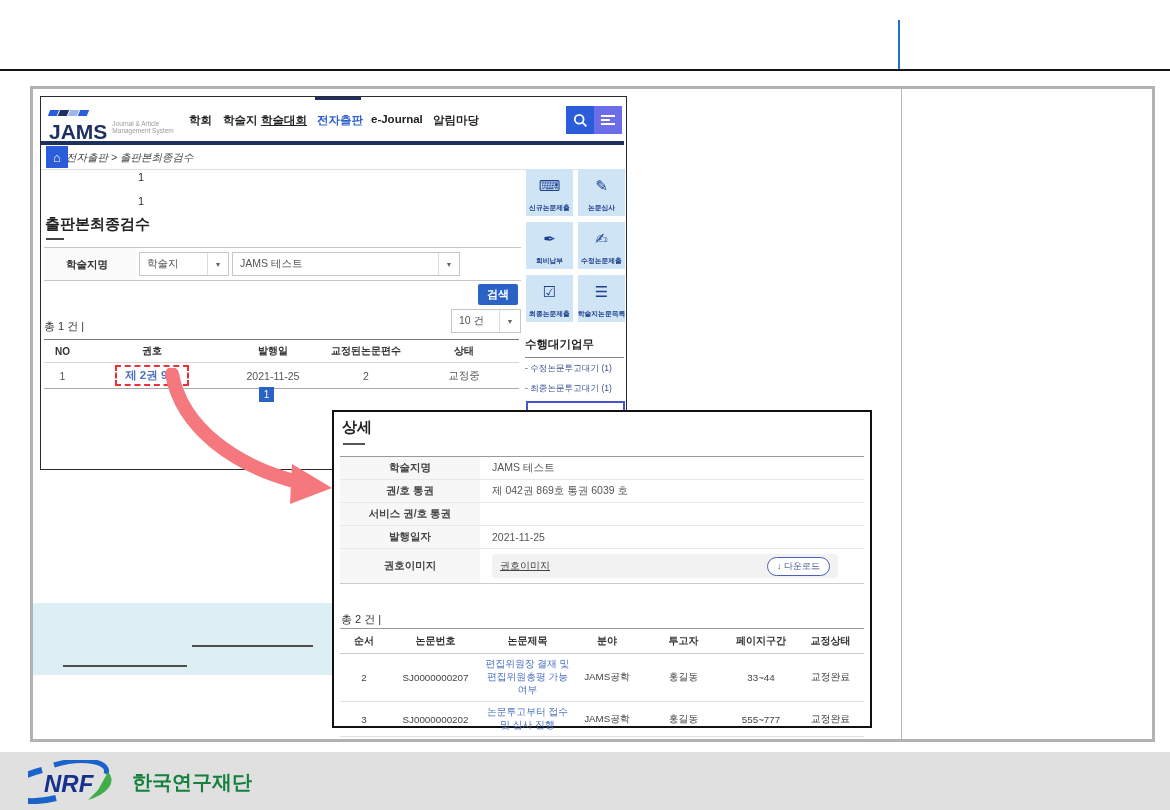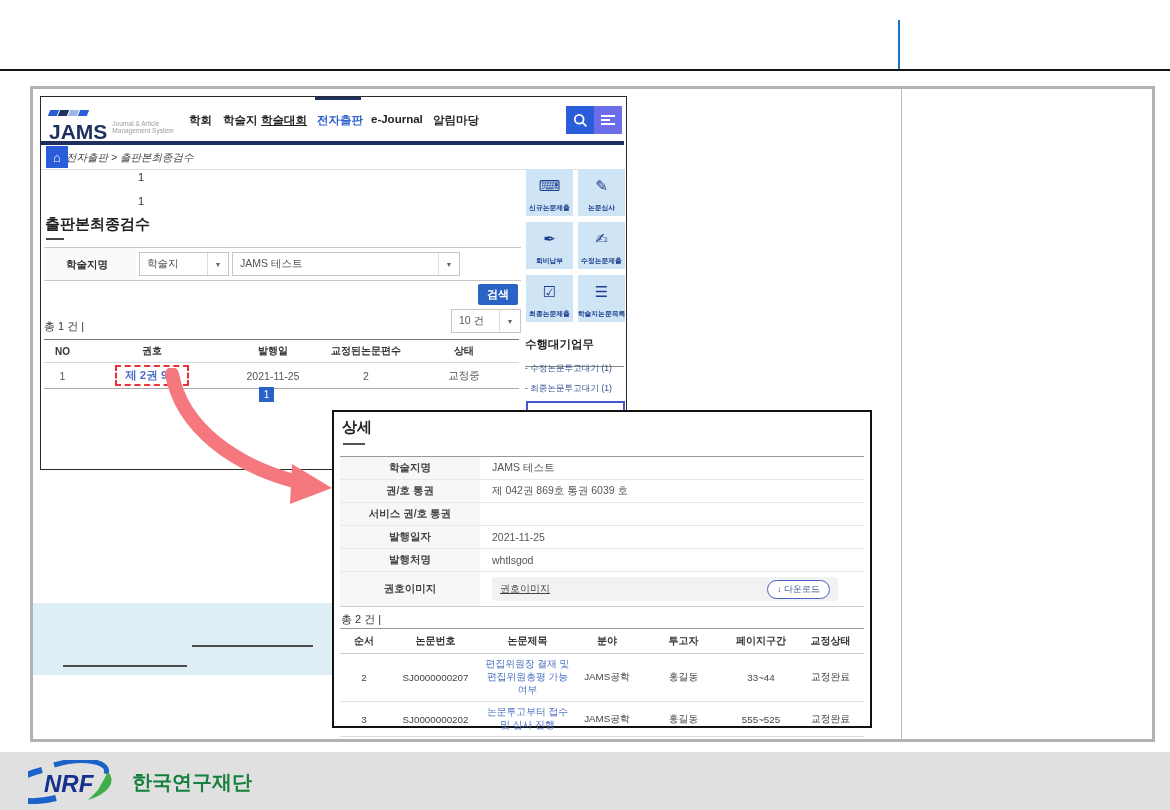--- a/index.html
+++ b/index.html
@@ -58,21 +58,21 @@
   .dash-red{display:inline-block;border:2px dashed #e63238;padding:1px 8px;}
   .page-1{left:218px;top:290px;width:15px;height:15px;background:#2b62c6;color:#fff;font-size:10px;
           display:flex;align-items:center;justify-content:center;cursor:pointer;}
 
   
   .tile{position:absolute;width:47px;height:47px;background:#cfe4f4;color:#1d3f8f;cursor:pointer;
         display:flex;flex-direction:column;align-items:center;justify-content:flex-end;}
   .tile .glyph{font-size:15px;line-height:26px;flex:1;display:flex;align-items:center;}
   .tile .tlbl{font-size:6.8px;font-weight:bold;padding-bottom:3px;white-space:nowrap;}
   .todo-h{left:484px;top:240px;width:99px;font-size:11.5px;font-weight:bold;color:#222;
-          border-bottom:1px solid #888;padding-bottom:14px;}
+          border-bottom:1px solid #888;padding-bottom:5px;}
   .todo-item{position:absolute;left:484px;font-size:8.6px;color:#33508f;cursor:pointer;white-space:nowrap;}
   .todo-box{left:485px;top:304px;width:95px;height:58px;border:2px solid #4656c6;background:#fff;}
 
   
   .hl-box{left:33px;top:603px;width:299px;height:72px;background:#ddeef5;}
   .hl-line{height:2px;background:#4d4d4d;}
 
   
   .popup{left:332px;top:410px;width:536px;height:314px;border:2px solid #111;background:#fff;z-index:10;}
   .pp-title{left:8px;top:6px;font-size:15px;font-weight:bold;color:#222;}
@@ -265,24 +265,20 @@
         <div class="det-val">제 042권 869호 통권 6039 호</div>
       </div>
       <div class="det-row">
         <div class="det-lbl">서비스 권/호 통권</div>
         <div class="det-val"></div>
       </div>
       <div class="det-row">
         <div class="det-lbl">발행일자</div>
         <div class="det-val">2021-11-25</div>
       </div>
-      <div class="det-row">
-        <div class="det-lbl">발행처명</div>
-        <div class="det-val">whtlsgod</div>
-      </div>
       <div class="det-row" style="min-height:34px;border-bottom:1px solid #ccc;">
         <div class="det-lbl">권호이미지</div>
         <div class="det-val">
           <div class="file-strip">
             <span class="file-link">권호이미지</span>
             <button class="dl-pill">↓ 다운로드</button>
           </div>
         </div>
       </div>
     </div>
@@ -319,21 +315,21 @@
           <td>홍길동</td>
           <td>33~44</td>
           <td>교정완료</td>
         </tr>
         <tr>
           <td>3</td>
           <td>SJ0000000202</td>
           <td><a class="art-link">논문투고부터 접수 및 심사 진행</a></td>
           <td>JAMS공학</td>
           <td>홍길동</td>
-          <td>555~525</td>
+          <td>555~777</td>
           <td>교정완료</td>
         </tr>
       </tbody>
     </table>
   </div>
 
   <div class="abs footer">
     <div class="abs nrf-wrap">
       <svg width="96" height="44" viewBox="0 0 96 44">
         <path d="M 14 10 A 40 15 -12 0 0 28 38" fill="none" stroke="#1a63c8" stroke-width="6"></path>

